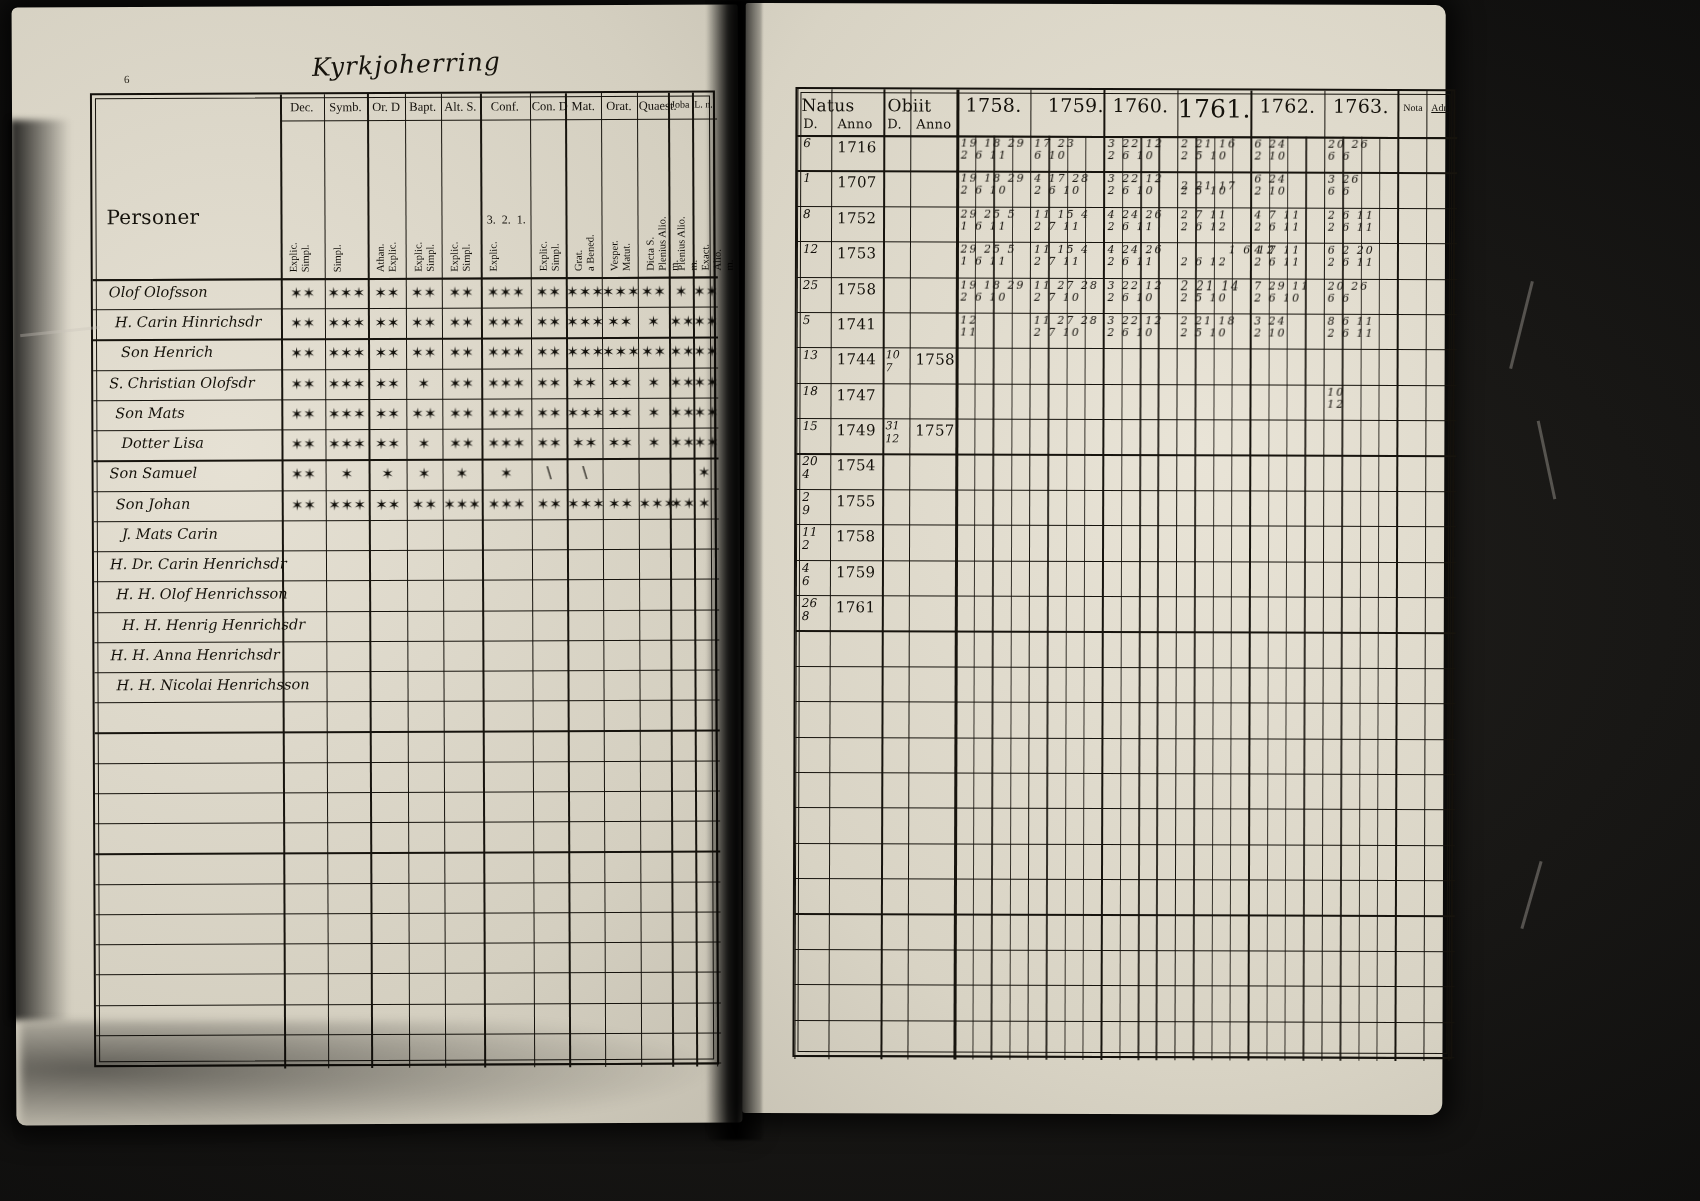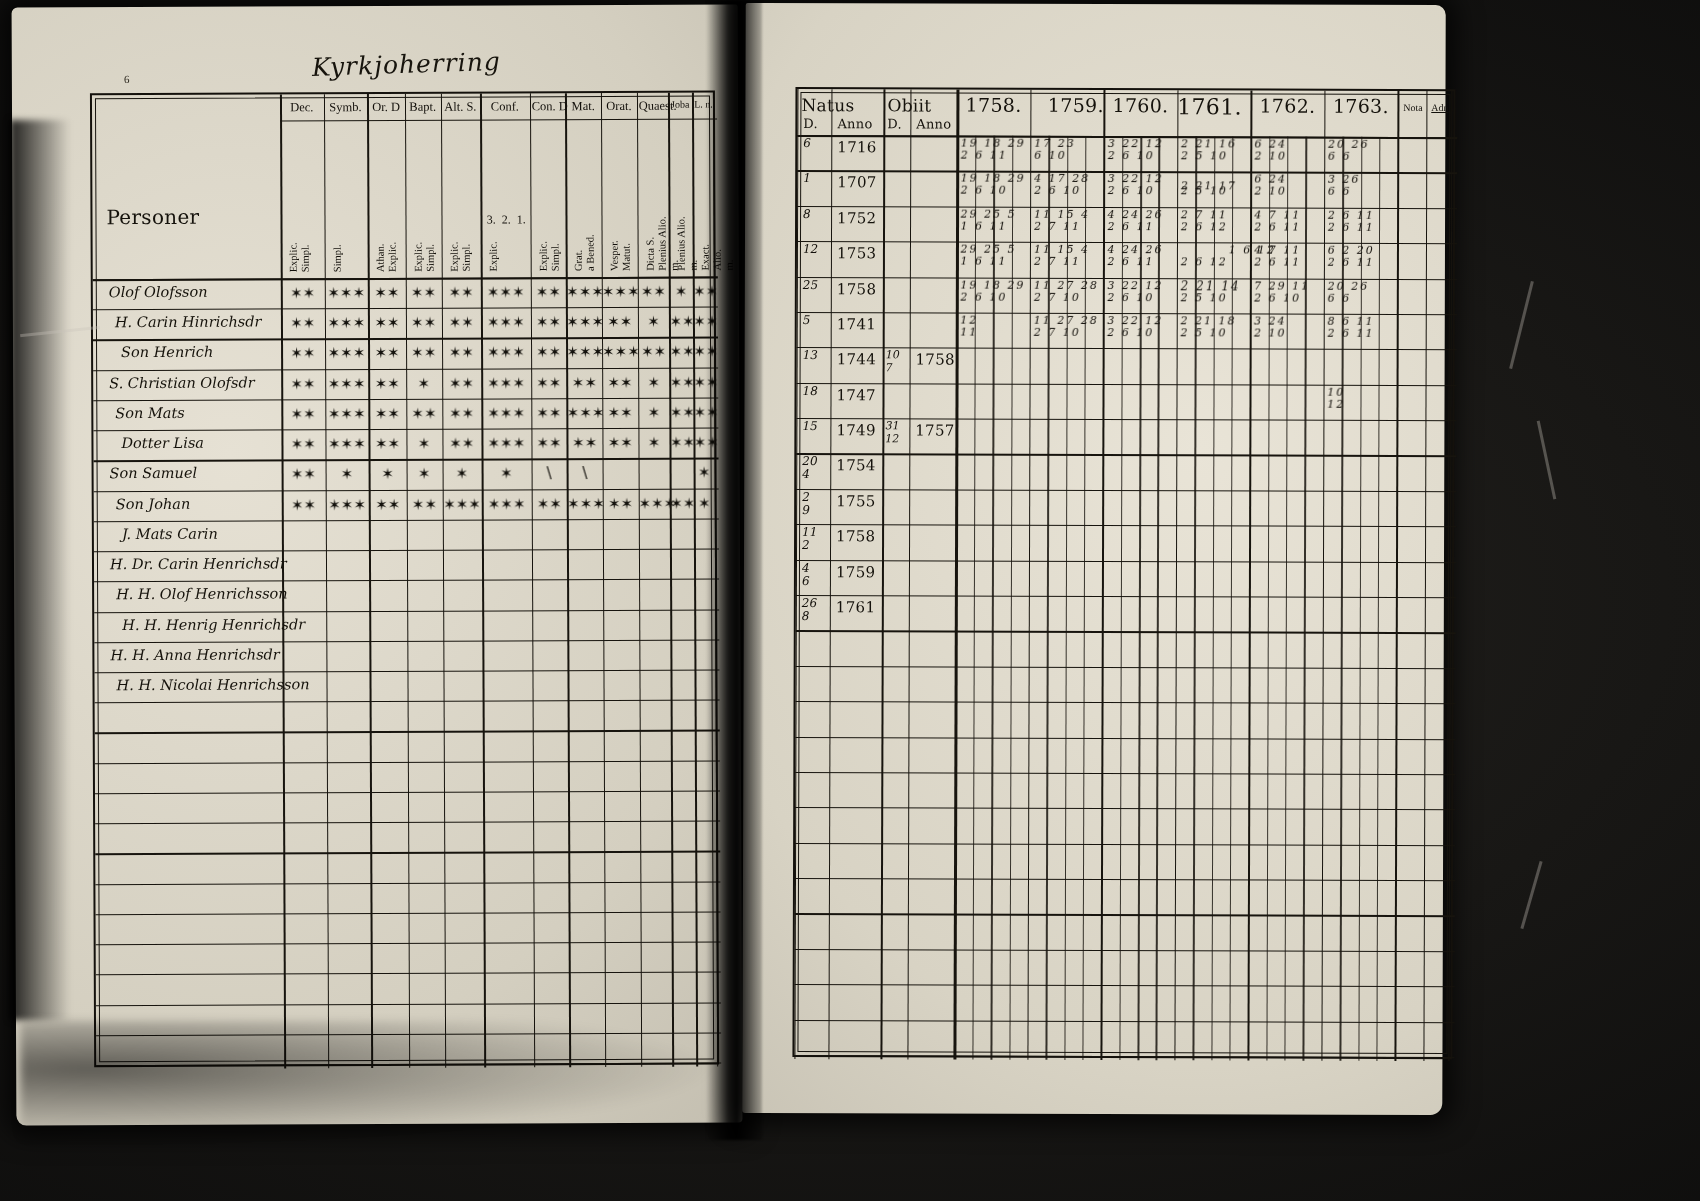--- a/index.html
+++ b/index.html
@@ -386,21 +386,21 @@
         <div class="vline" style="left:490.05205479452053px;top:46px;height:924px;opacity:.85;"></div>
         <div class="vline" style="left:508.417808219178px;top:46px;height:924px;opacity:.85;"></div>
         <div class="vline" style="left:545.1493150684931px;top:46px;height:924px;opacity:.85;"></div>
         <div class="vline" style="left:563.5150684931507px;top:46px;height:924px;opacity:.85;"></div>
         <div class="vline" style="left:581.8808219178081px;top:46px;height:924px;opacity:.85;"></div>
         <div class="cell-txt hand" style="left:4px;top:8px;font-size:17px;">Natus</div>
         <div class="cell-txt hand" style="left:90.0054794520548px;top:8px;font-size:17px;">Obiit</div>
         <div class="cell-txt hand" style="left:159.46849315068494px;top:6px;width:73.46301369863014px;text-align:center;font-size:19px;">1758.</div>
         <div class="cell-txt hand" style="left:232.93150684931507px;top:6px;width:91px;text-align:center;font-size:19px;">1759.</div>
         <div class="cell-txt hand" style="left:306.3945205479452px;top:6px;width:73.46301369863016px;text-align:center;font-size:19px;">1760.</div>
-        <div class="cell-txt hand" style="left:379.85753424657537px;top:6px;width:55px;text-align:center;font-size:22px;">1761.</div>
+        <div class="cell-txt hand" style="left:379.85753424657537px;top:6px;width:74px;text-align:center;font-size:25px;">1761.</div>
         <div class="cell-txt hand" style="left:453.3205479452055px;top:6px;width:73.4630136986301px;text-align:center;font-size:19px;">1762.</div>
         <div class="cell-txt hand" style="left:526.7835616438356px;top:6px;width:73.4630136986301px;text-align:center;font-size:19px;">1763.</div>
         <div class="cell-txt print" style="left:602.2465753424657px;top:12px;width:26.66849315068498px;text-align:center;font-size:10px;">Nota</div>
         <div class="cell-txt print" style="left:630.9150684931507px;top:12px;width:23.08493150684933px;text-align:center;font-size:10px;text-decoration:underline;">Adn</div>
         <div class="hline thick" style="left:0;top:46px;width:660px;"></div>
         <div class="cell-txt hand" style="left:6px;top:28px;font-size:13px;">D.</div>
         <div class="cell-txt hand" style="left:40.04383561643836px;top:28px;font-size:13px;">Anno</div>
         <div class="cell-txt hand" style="left:90.0054794520548px;top:28px;font-size:13px;">D.</div>
         <div class="cell-txt hand" style="left:118.88219178082193px;top:28px;font-size:13px;">Anno</div>
         <div class="hline" style="left:0;top:46px;width:660px;"></div>

